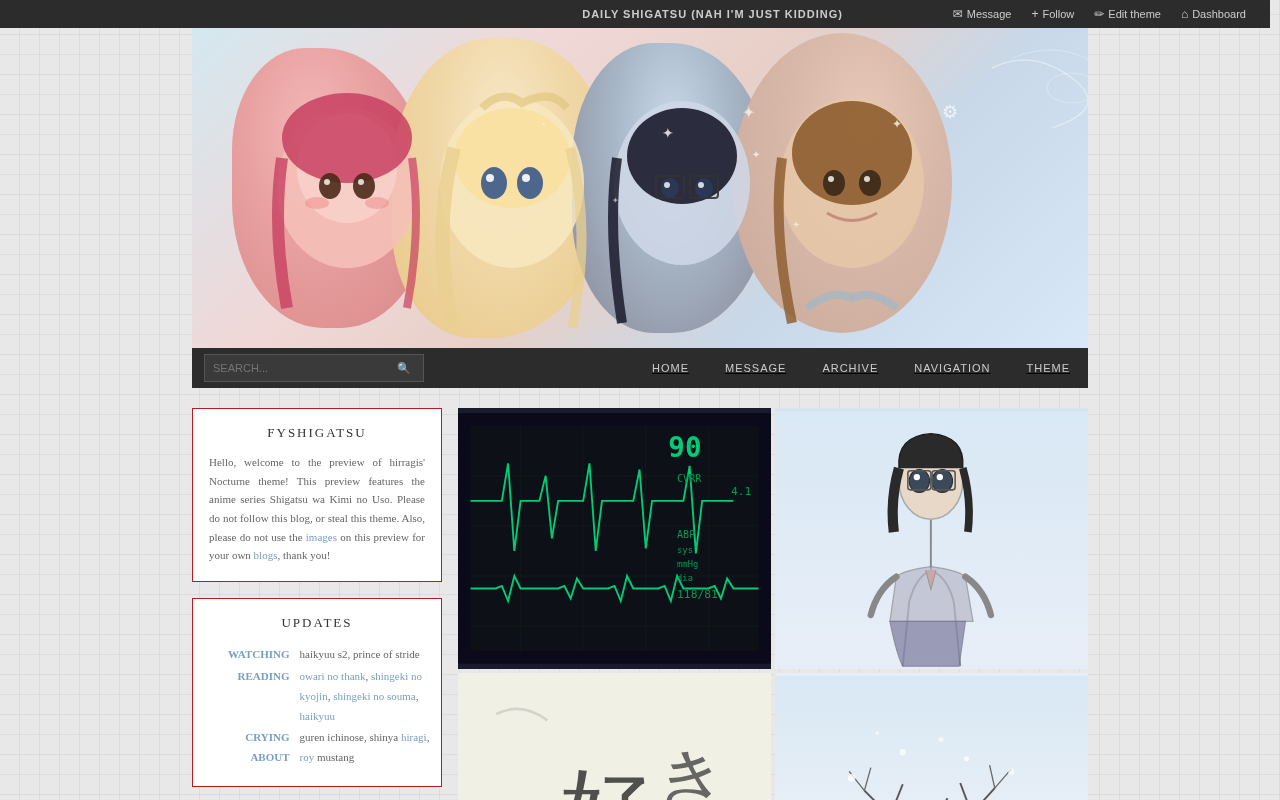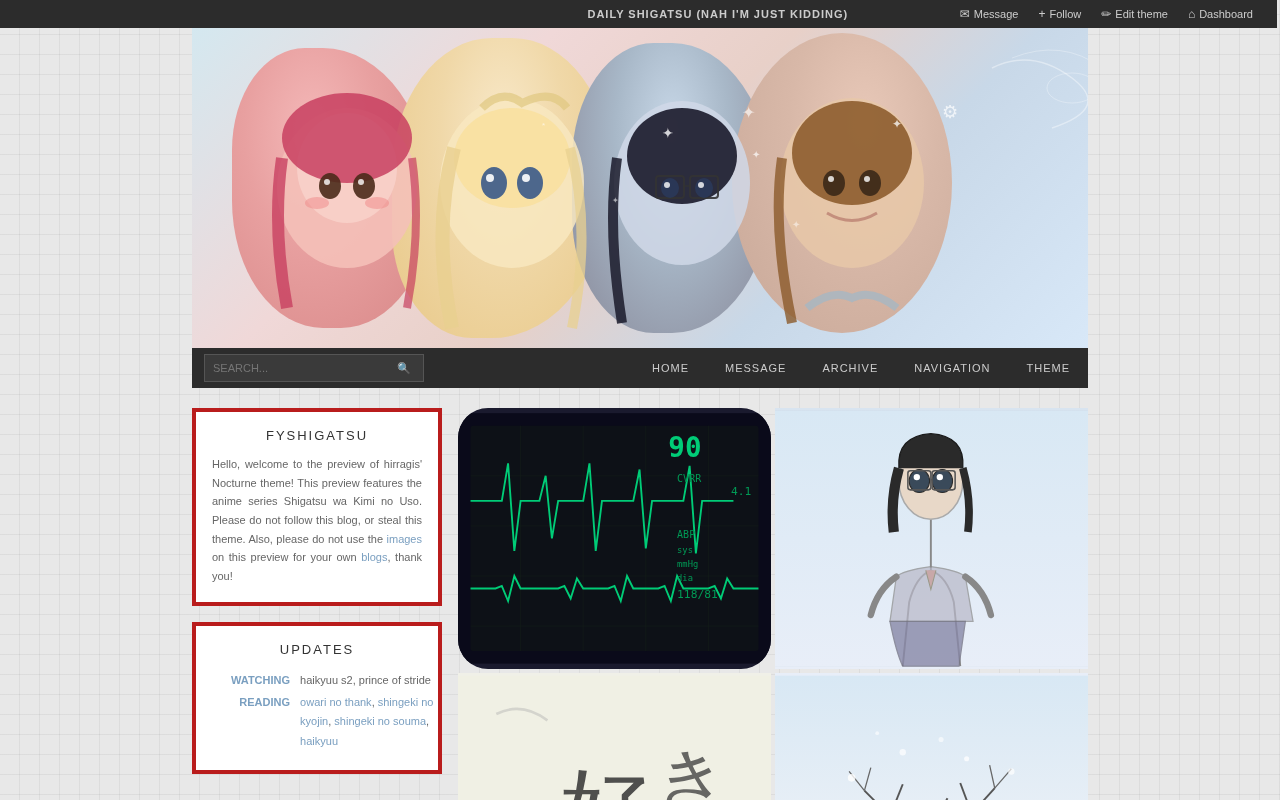--- a/index.html
+++ b/index.html
@@ -19,21 +19,21 @@
     .top-bar {
       background-color: #2c2c2c;
       height: 28px;
       display: flex;
       align-items: center;
       justify-content: space-between;
       padding: 0 16px;
       position: fixed;
       top: 0;
       left: 0;
-      right: 3px;
+      right: 10px;
       z-index: 100;
     }
     .top-bar-title {
       color: #ccc;
       font-size: 11px;
       letter-spacing: 1px;
       font-weight: bold;
       text-transform: uppercase;
       flex: 1;
       text-align: center;
@@ -137,20 +137,21 @@
     }
     .blog-search-icon {
       color: #aaa;
       font-size: 11px;
       margin-left: 4px;
     }
     .blog-nav-links {
       display: flex;
       flex: 1;
       justify-content: flex-end;
+      text-decoration: underline;
     }
     .blog-nav-link {
       color: #ccc;
       font-size: 11px;
       letter-spacing: 1px;
       text-transform: uppercase;
       padding: 0 18px;
       height: 40px;
       display: flex;
       align-items: center;
@@ -167,23 +168,24 @@
     }
 
     
     .sidebar {
       width: 250px;
       flex-shrink: 0;
       margin-right: 16px;
     }
     .sidebar-card {
       background: #fff;
-      border: 4px solid #b91c1c;
+      border: 1px solid #b91c1c;
       margin-bottom: 16px;
       padding: 16px;
+      font-family: Liberation Serif, serif;
     }
     .sidebar-card-title {
       text-align: center;
       font-size: 13px;
       letter-spacing: 2px;
       text-transform: uppercase;
       color: #333;
       margin-bottom: 12px;
       font-weight: normal;
     }
@@ -236,21 +238,20 @@
       position: relative;
     }
 
     
     .post-ecg {
       background: #1a1a2e;
       display: flex;
       align-items: center;
       justify-content: center;
       flex-direction: column;
-      border-radius: 30px;
     }
 
     
     .post-sketch-girl {
       background: linear-gradient(180deg, #d8e4f0 0%, #e8eef8 100%);
       display: flex;
       align-items: center;
       justify-content: center;
     }
 
@@ -419,20 +420,26 @@
             </tr>
             <tr>
               <td class="label">READING</td>
               <td class="value">
                 <a class="link">owari no thank</a>,
                 <a class="link">shingeki no kyojin</a>,
                 <a class="link">shingeki no souma</a>,
                 <a class="link">haikyuu</a>
               </td>
             </tr>
+            <tr>
+              <td class="label">CRYING<br>ABOUT</td>
+              <td class="value">
+                guren ichinose, shinya <a class="link">hiragi</a>, <a class="link">roy</a> mustang
+              </td>
+            </tr>
           </tbody>
             </table>
         </div>
       </div>
 
       <div class="posts-grid">
 
         <div class="post-thumb post-ecg">
           <svg width="100%" height="100%" viewBox="0 0 250 200">
 

